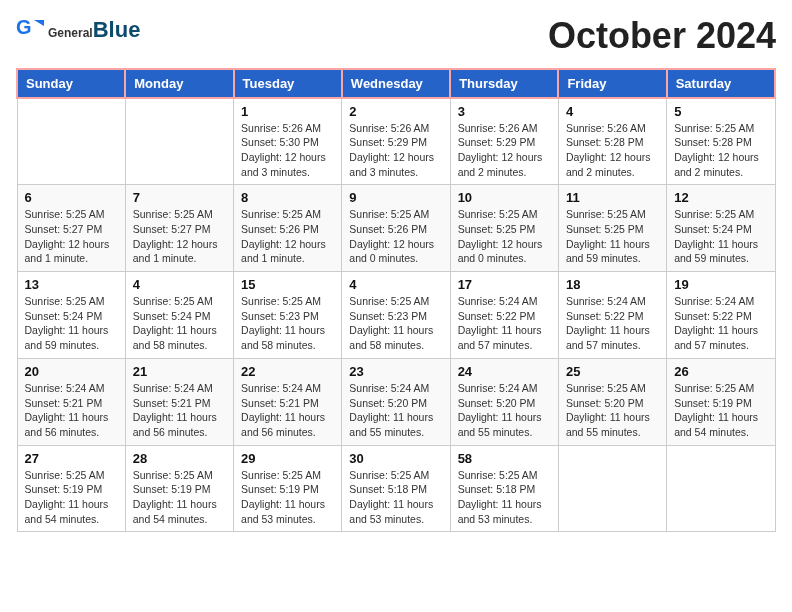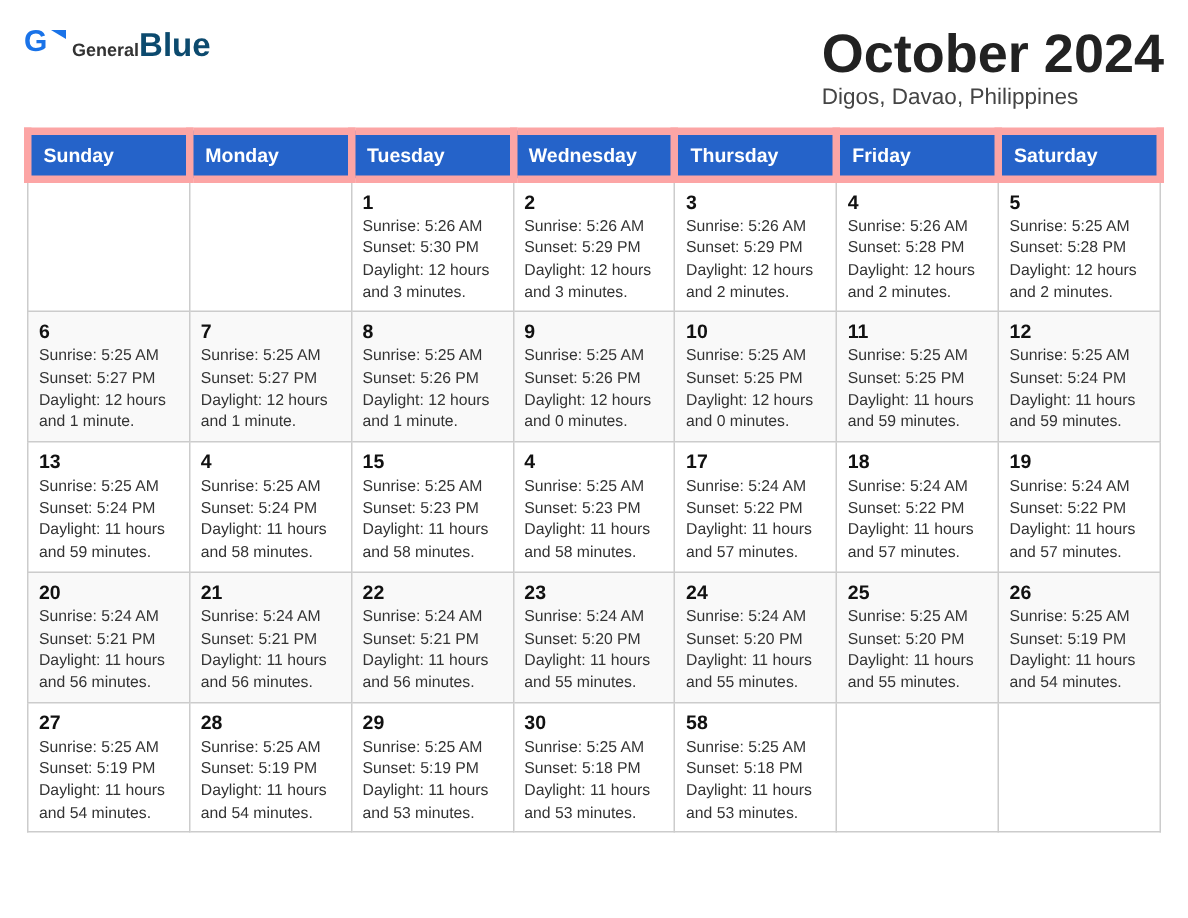--- a/index.html
+++ b/index.html
@@ -53,21 +53,21 @@
       border-collapse: collapse;
       border: 1px solid #ccc;
     }
     .calendar-table th {
       background-color: #2563c9;
       color: #fff;
       font-size: 13px;
       font-weight: bold;
       text-align: left;
       padding: 6px 8px;
-      border: 5px solid #fca5a5;
+      border: 2px solid #fca5a5;
     }
     .calendar-table td {
       vertical-align: top;
       padding: 5px 7px;
       border: 1px solid #ccc;
       font-size: 11px;
       color: #222;
       width: calc(100% / 7);
       min-height: 80px;
       background: #fff;
@@ -98,21 +98,20 @@
     <svg class="logo-icon" viewBox="0 0 28 28">
       <text x="0" y="18" font-size="20" font-weight="bold" fill="#1a73e8">G</text>
       <polygon points="18,4 28,10 28,4" fill="#1a73e8"></polygon>
     </svg>
     <div>
       <span class="logo-text-general">General</span><span class="logo-text-blue">Blue</span>
     </div>
   </div>
   <div class="title-area">
     <div class="month-title">October 2024</div>
-    <div class="location-title">Digos, Davao, Philippines</div>
   </div>
 </div>
 
 <table class="calendar-table">
   <thead>
     <tr id="header-row">
     <th>Sunday</th>
         <th>Monday</th>
         <th>Tuesday</th>
         <th>Wednesday</th>

